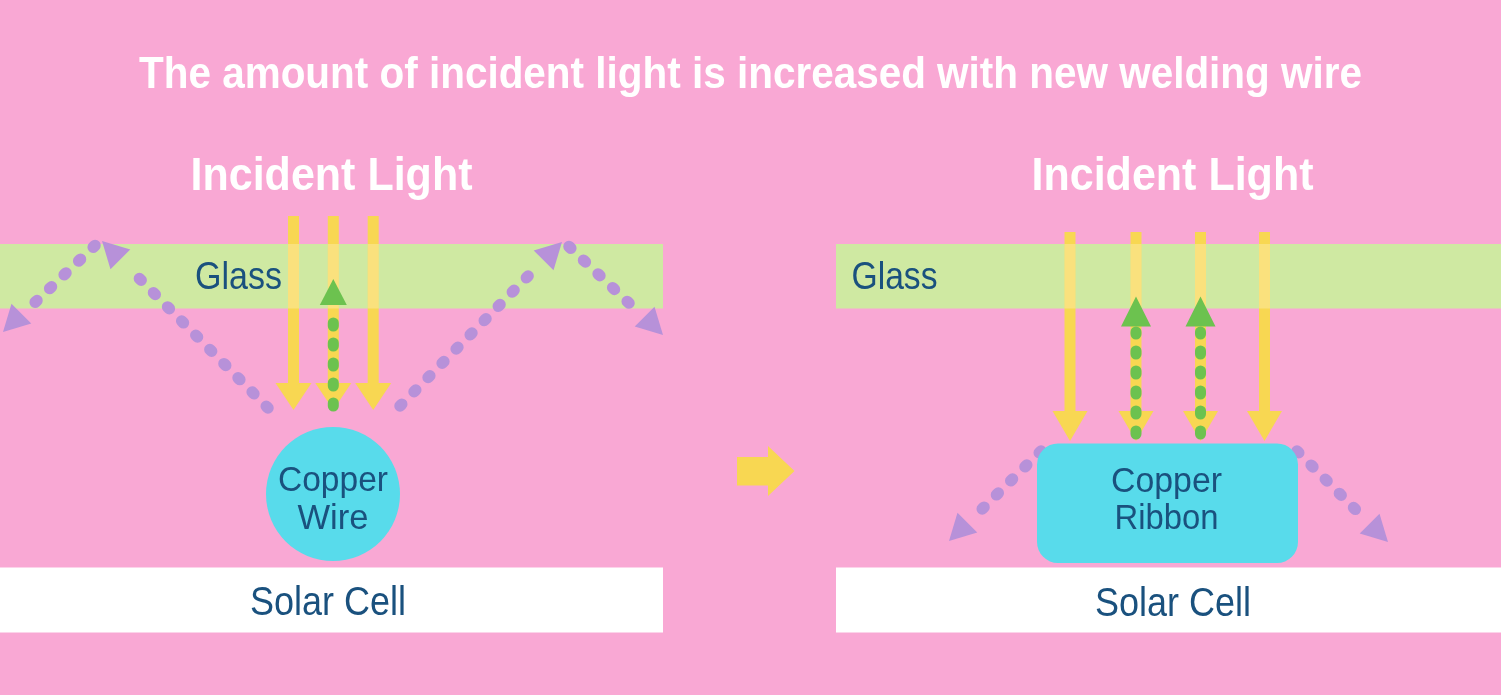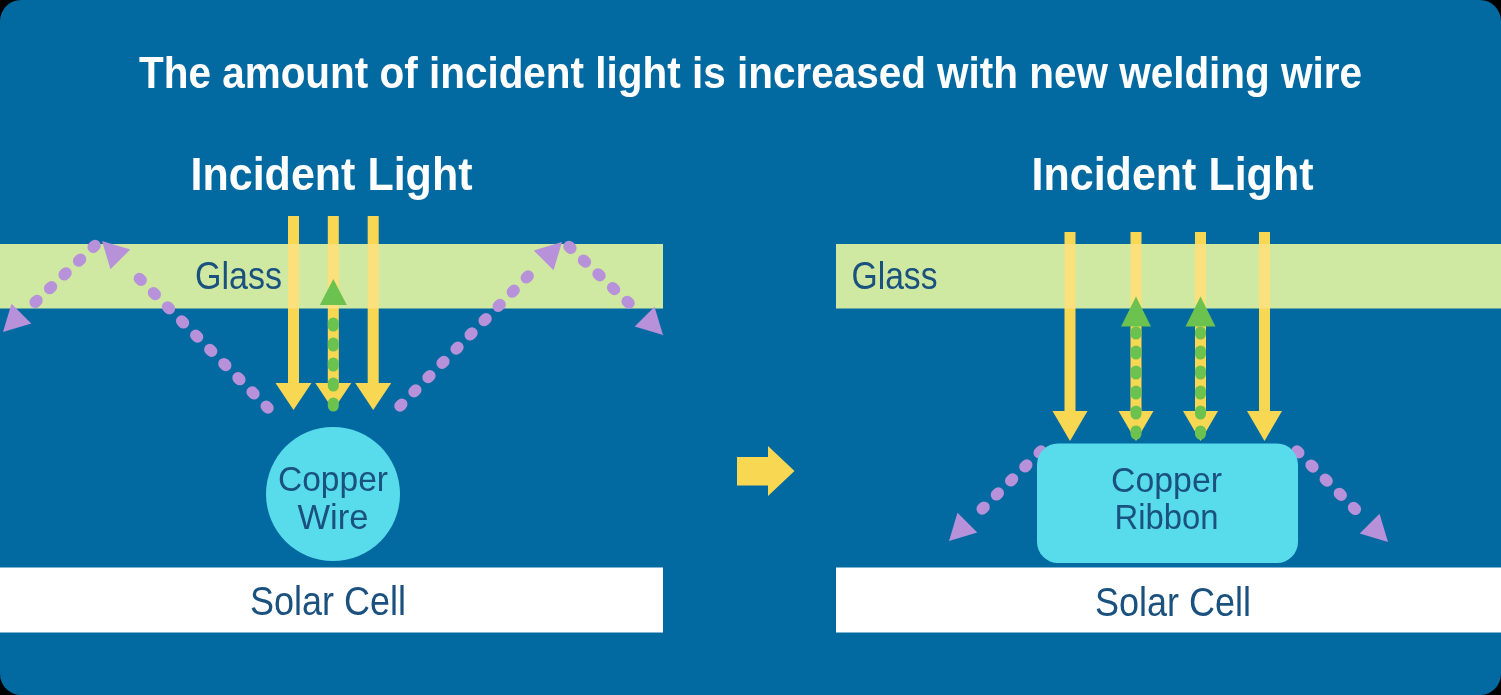--- a/index.html
+++ b/index.html
@@ -1,16 +1,16 @@
 <!DOCTYPE html>
 <html><head>
 <meta charset="utf-8">
 <style>
   html,body{margin:0;padding:0;background:#000;}
-  .stage{position:relative;width:1501px;height:695px;background:#0369a1;overflow:hidden;border-radius:21px;}
+  .stage{position:relative;width:1501px;height:695px;background:#f9a8d4;overflow:hidden;}
   svg{display:block;}
   text{font-family:"Liberation Sans",sans-serif;}
   .title-text{fill:#FFFFFF;font-weight:bold;font-size:45px;}
   .incident-text{fill:#FFFFFF;font-weight:bold;font-size:47px;}
   .navy-text{fill:#1A517E;font-weight:normal;}
   .glass-rect{fill:#CFE9A2;}
   .solar-rect{fill:#FFFFFF;}
   .cyan-fill{fill:#58DBEB;}
   .yellow-fill{fill:#F8D752;}
   .green-fill{fill:#6CC24F;}

